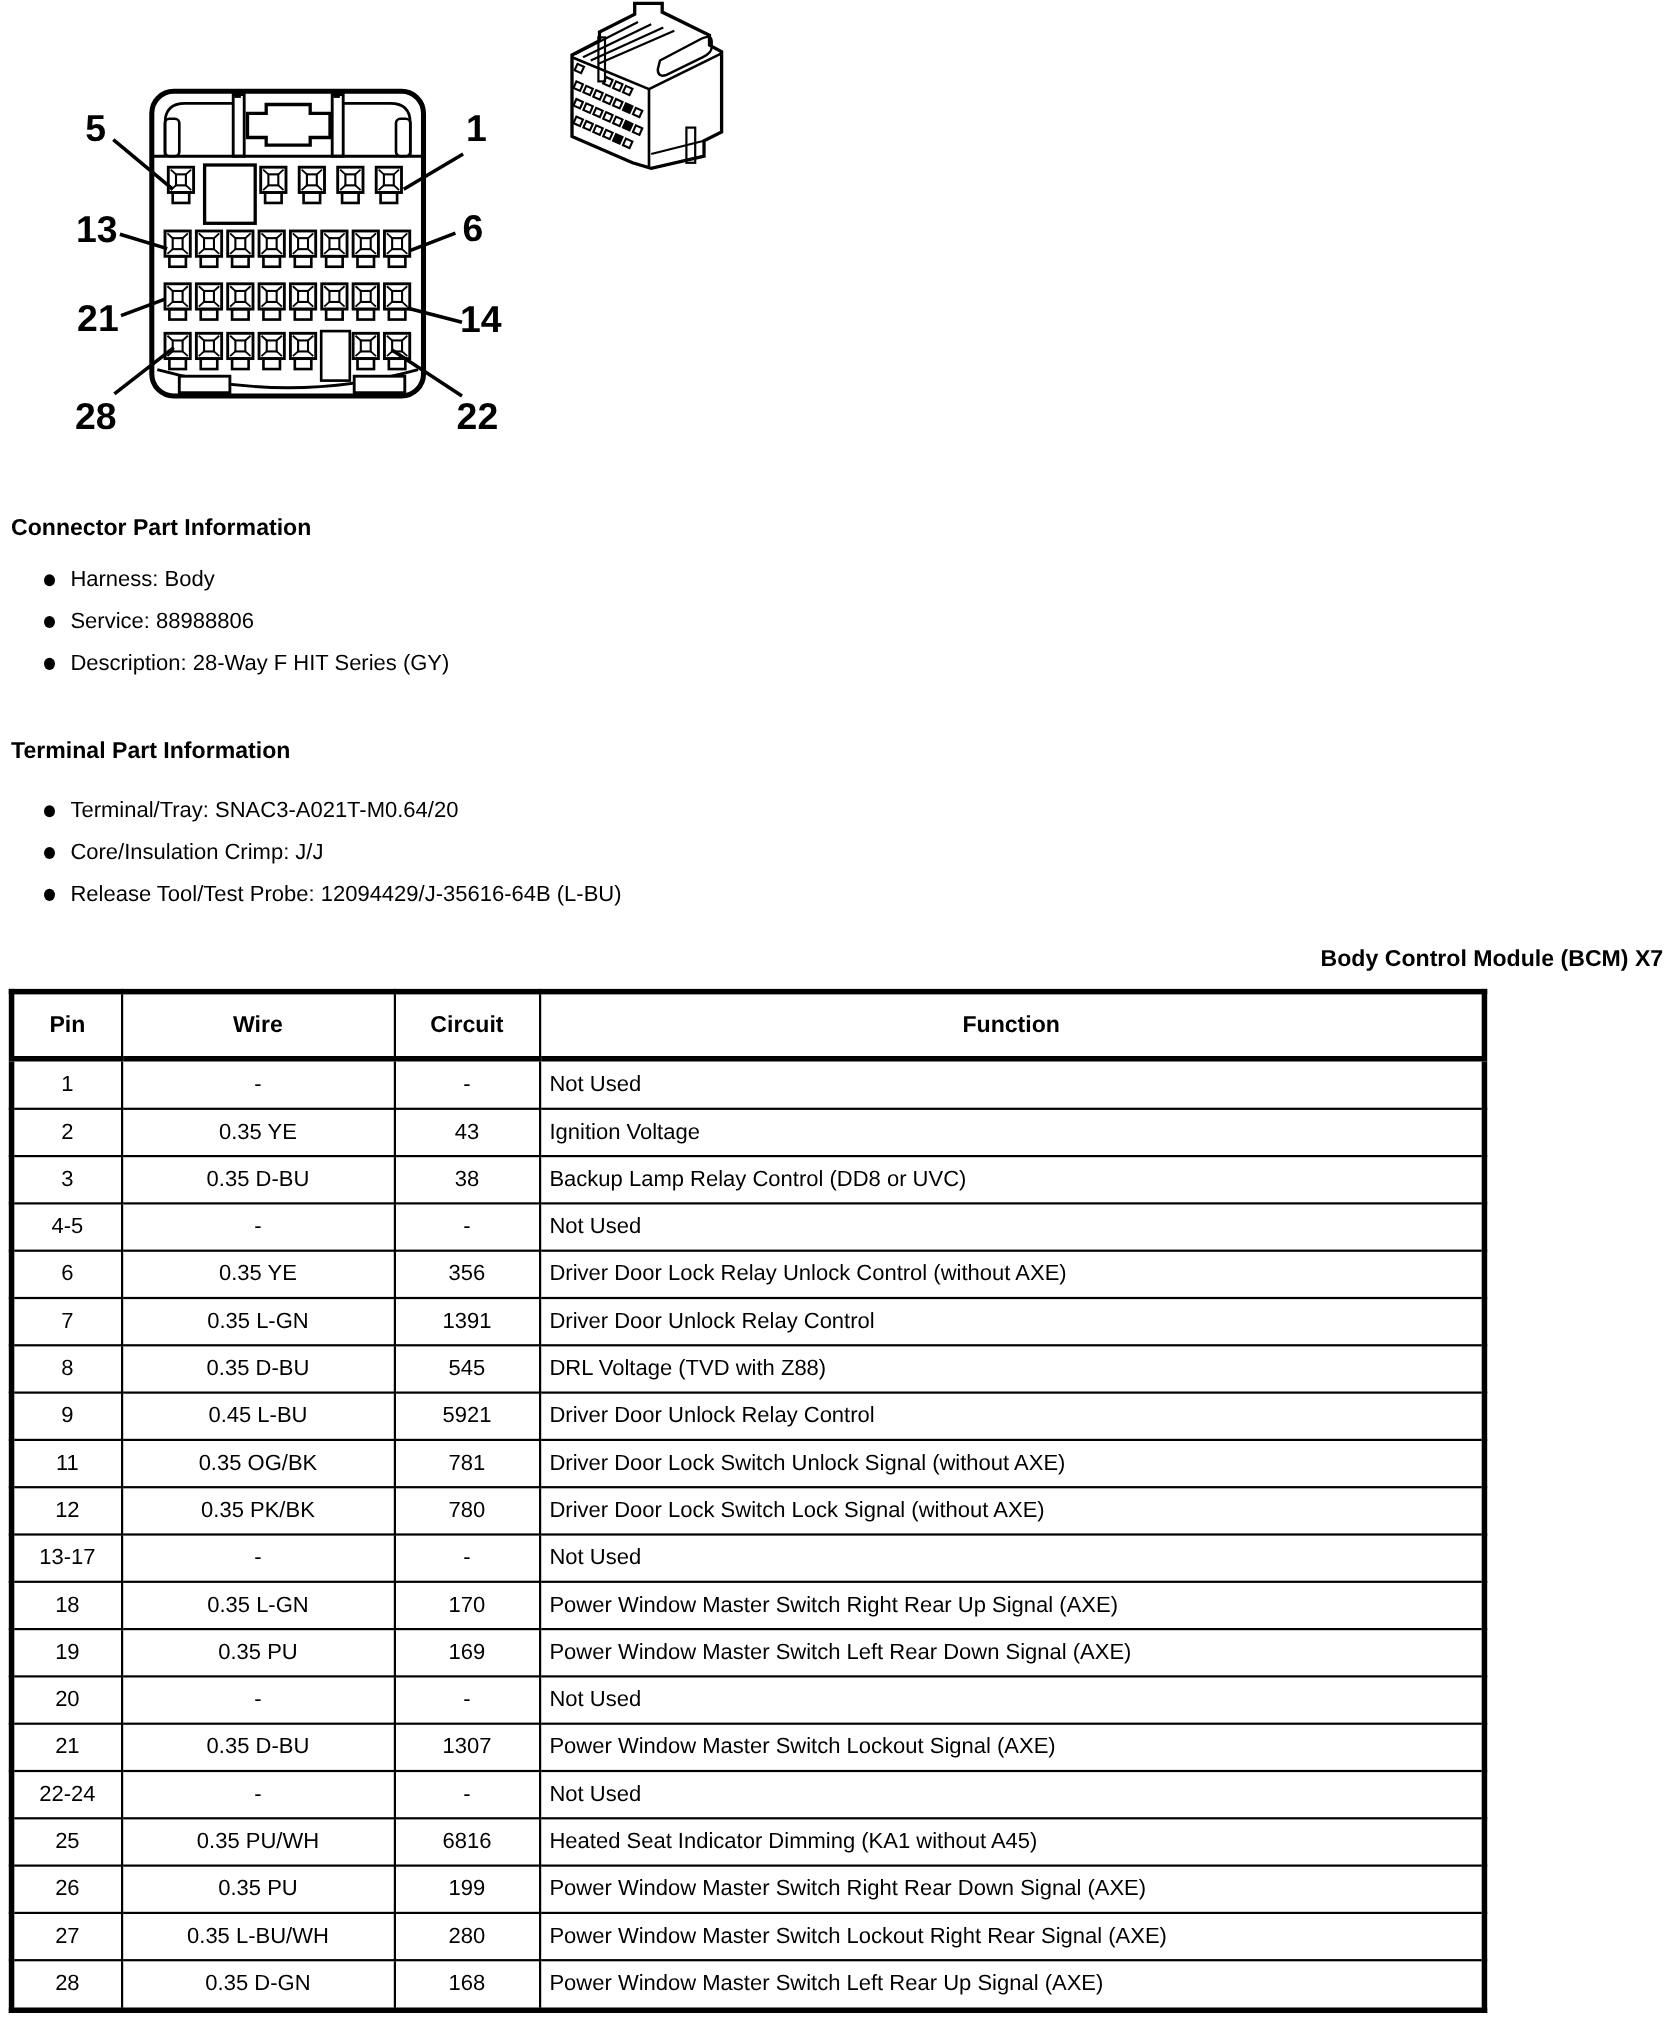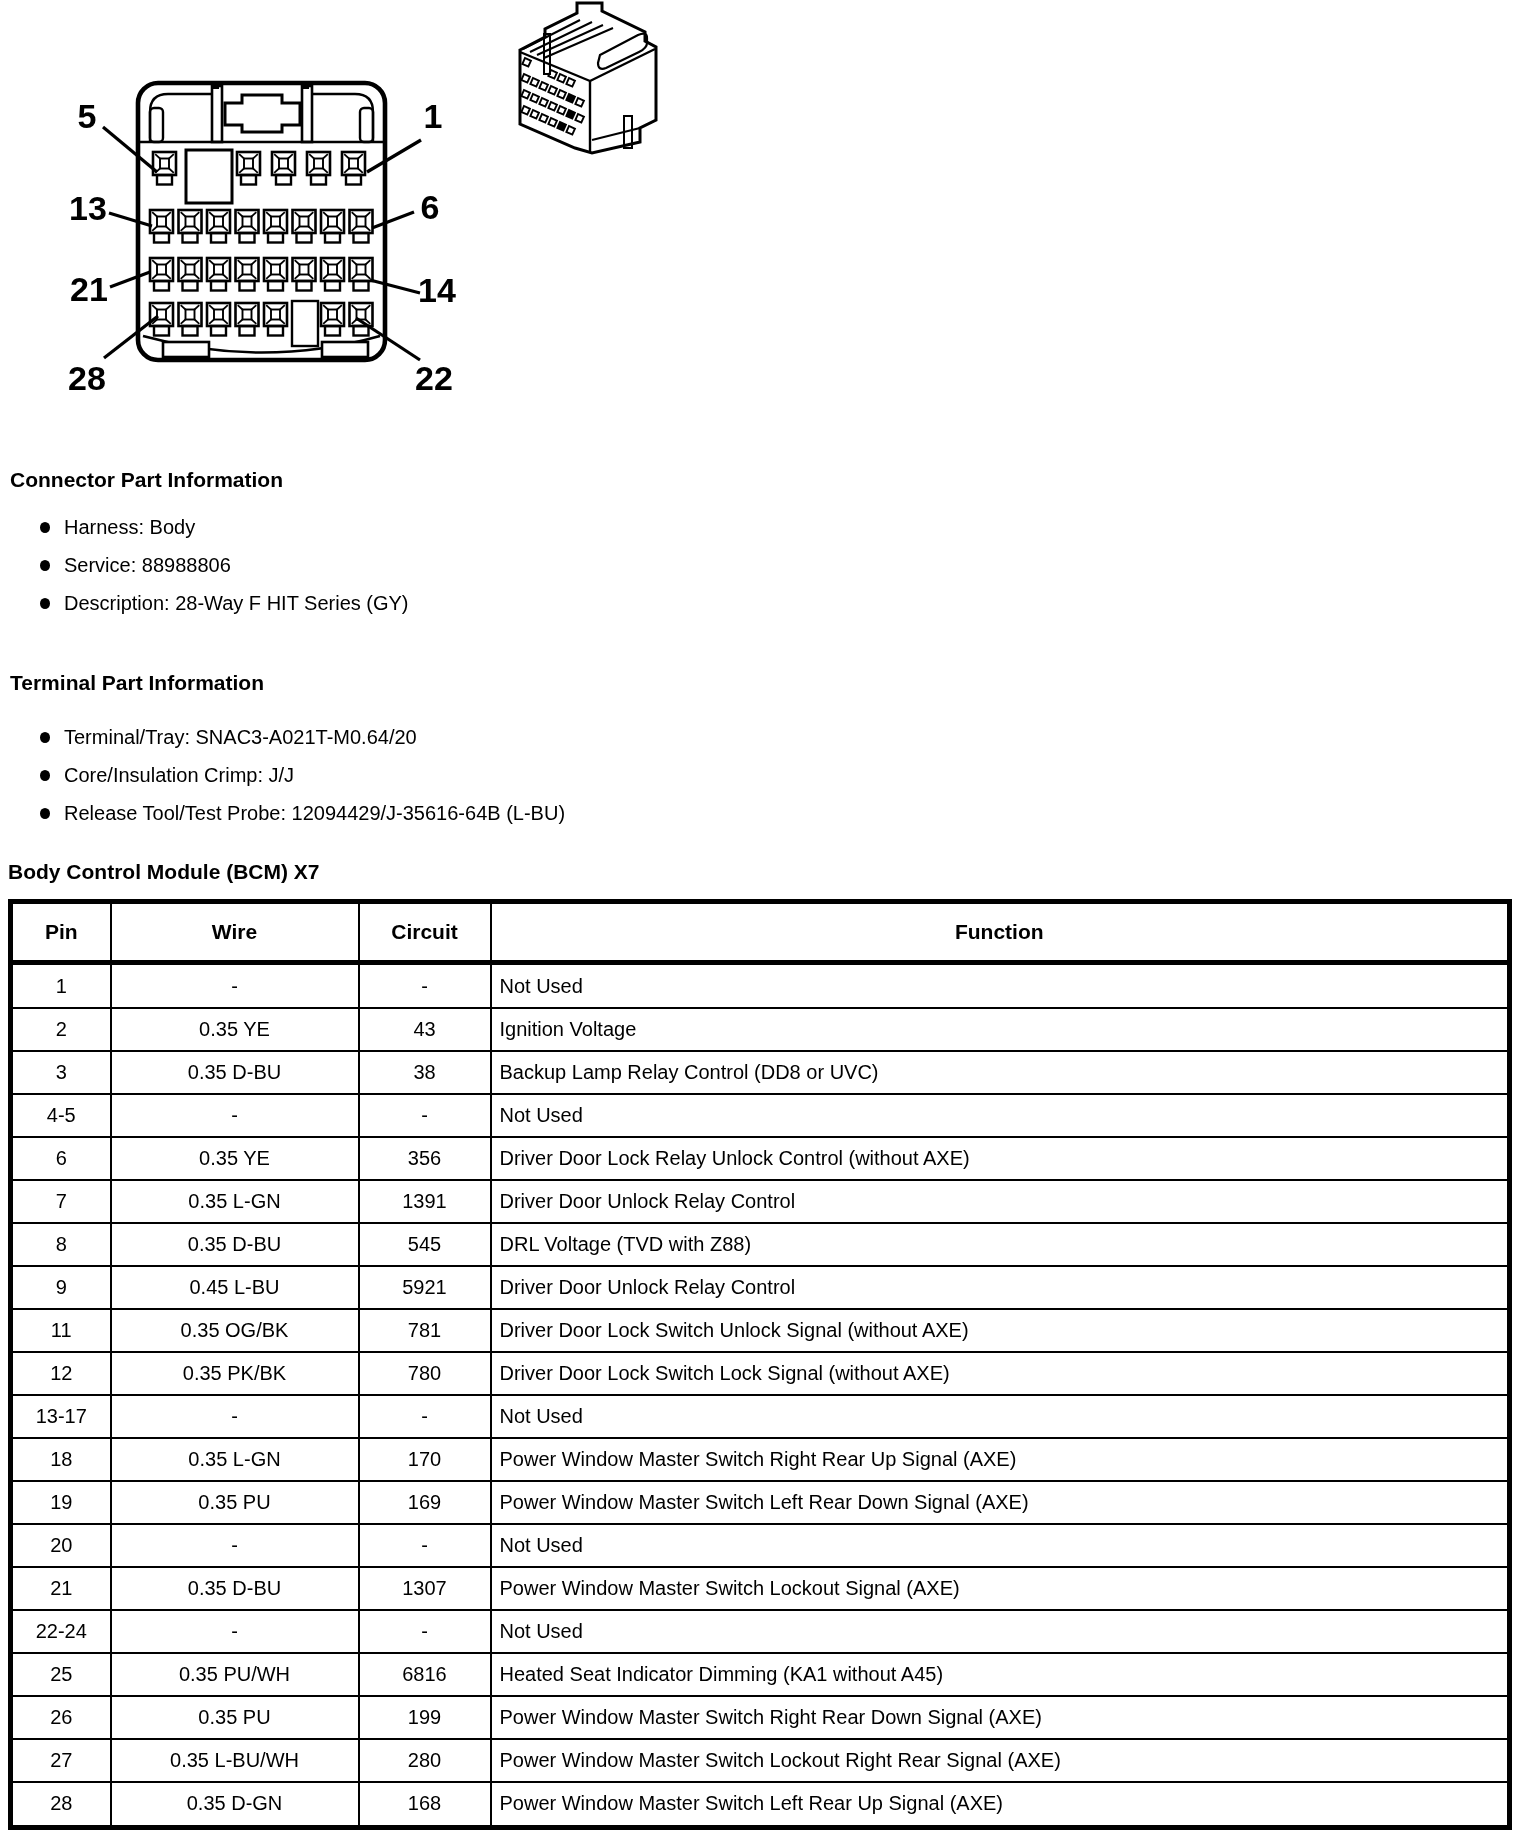--- a/index.html
+++ b/index.html
@@ -17,25 +17,25 @@
   .bullet-list{position:absolute;left:40px;margin:0;padding:0;list-style:none;}
   .bullet-list li{
     position:relative;height:38px;line-height:38px;padding-left:24px;
     font-size:20px;white-space:nowrap;
   }
   .bullet-list li .dot{
     position:absolute;left:0;top:14px;width:10px;height:11px;border-radius:50%;background:#000;
   }
   
   #table-title{
-    position:absolute;left:8px;width:1504px;top:860px;text-align:left;
+    position:absolute;left:8px;width:1504px;top:860px;text-align:right;
     font-weight:bold;font-size:21px;
   }
   #pin-table{
-    position:absolute;left:8px;top:899px;width:1504px;height:931px;
+    position:absolute;left:8px;top:899px;width:1344px;height:931px;
     border-collapse:collapse;table-layout:fixed;background:#fff;
   }
   #pin-table th,#pin-table td{
     border:2px solid #000;font-size:20px;vertical-align:middle;
     overflow:hidden;white-space:nowrap;padding:0;
   }
   #pin-table th{font-weight:bold;font-size:21px;text-align:center;height:56px;border-bottom:5px solid #000;}
   #pin-table td{text-align:center;}
   #pin-table td.fn{text-align:left;padding-left:8px;}
   #pin-table{border:5px solid #000;}

